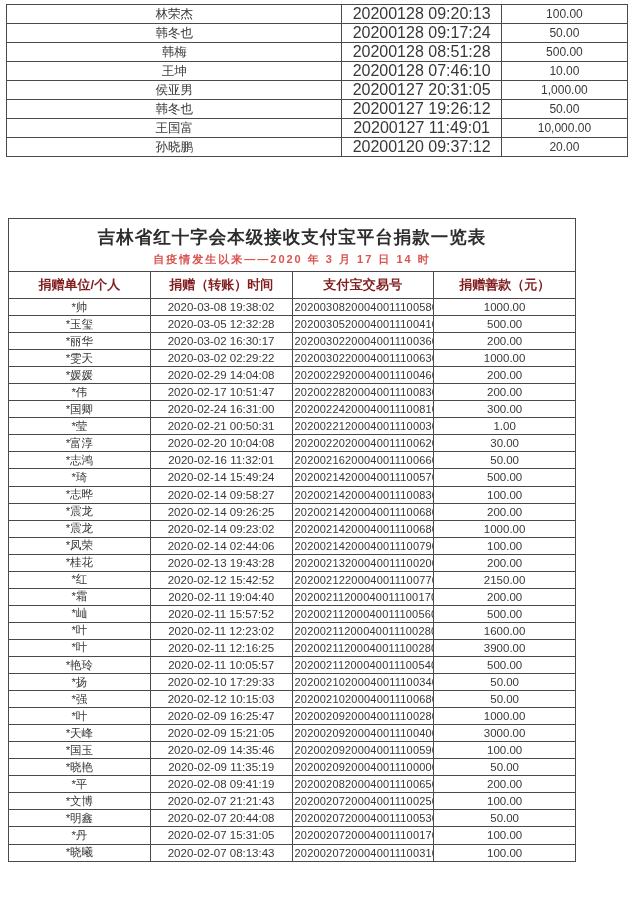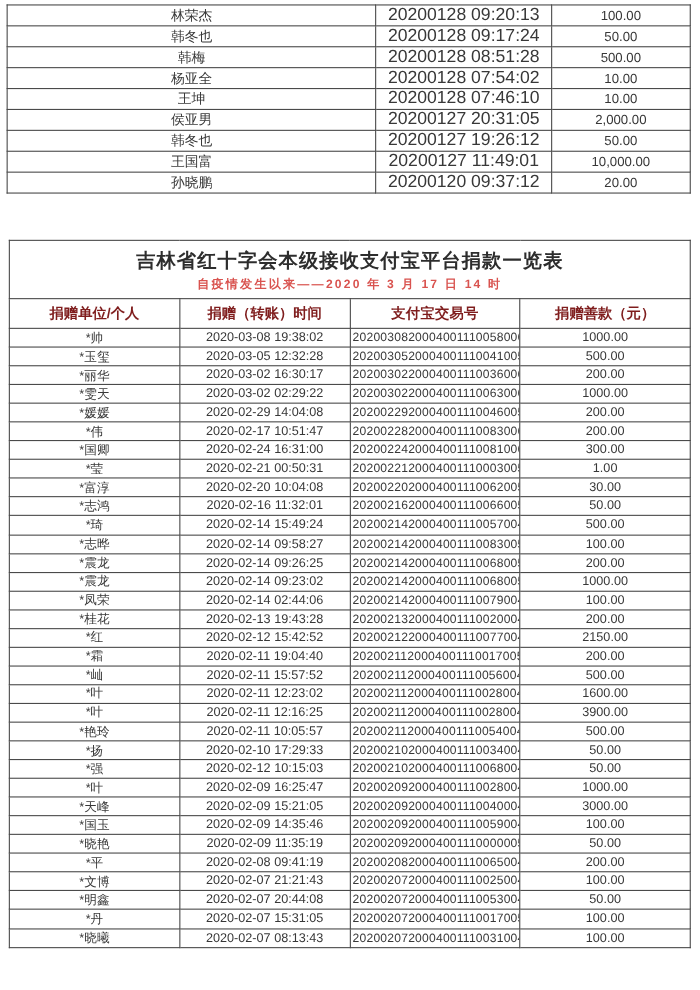--- a/index.html
+++ b/index.html
@@ -16,21 +16,21 @@
 
   
   .top-table-wrap{position:absolute;left:6px;top:4px;width:622px;}
   .top-table{width:100%;}
   .top-table td{height:17.5px;font-size:12.5px;color:#383838;}
   .top-table .c0{width:54.5%;}
   .top-table .c1{width:25.5%;font-size:16px;}
   .top-table .c2{width:20%;font-size:12px;}
 
   
-  .main-table-wrap{position:absolute;left:8px;top:218px;width:620px;}
+  .main-table-wrap{position:absolute;left:8px;top:218px;width:568px;}
   .main-table{width:100%;border:1px solid #4a4a4a;}
   .title-cell{padding:5px 4px 4px 4px;background:#ffffff;}
   .main-title{
     font-size:17.5px;font-weight:bold;color:#2d2d2d;
     letter-spacing:1px;line-height:26px;
   }
   .main-subtitle{
     font-size:11px;color:#d9534f;font-weight:bold;
     letter-spacing:2px;line-height:16px;margin-top:1px;
   }
@@ -58,33 +58,28 @@
           <td class="c0">韩冬也</td>
           <td class="c1">20200128 09:17:24</td>
           <td class="c2">50.00</td>
         </tr>
         <tr>
           <td class="c0">韩梅</td>
           <td class="c1">20200128 08:51:28</td>
           <td class="c2">500.00</td>
         </tr>
         <tr>
-          <td class="c0">杨亚全</td>
-          <td class="c1">20200128 07:54:02</td>
-          <td class="c2">10.00</td>
-        </tr>
-        <tr>
           <td class="c0">王坤</td>
           <td class="c1">20200128 07:46:10</td>
           <td class="c2">10.00</td>
         </tr>
         <tr>
           <td class="c0">侯亚男</td>
           <td class="c1">20200127 20:31:05</td>
-          <td class="c2">2,000.00</td>
+          <td class="c2">1,000.00</td>
         </tr>
         <tr>
           <td class="c0">韩冬也</td>
           <td class="c1">20200127 19:26:12</td>
           <td class="c2">50.00</td>
         </tr>
         <tr>
           <td class="c0">王国富</td>
           <td class="c1">20200127 11:49:01</td>
           <td class="c2">10,000.00</td>

